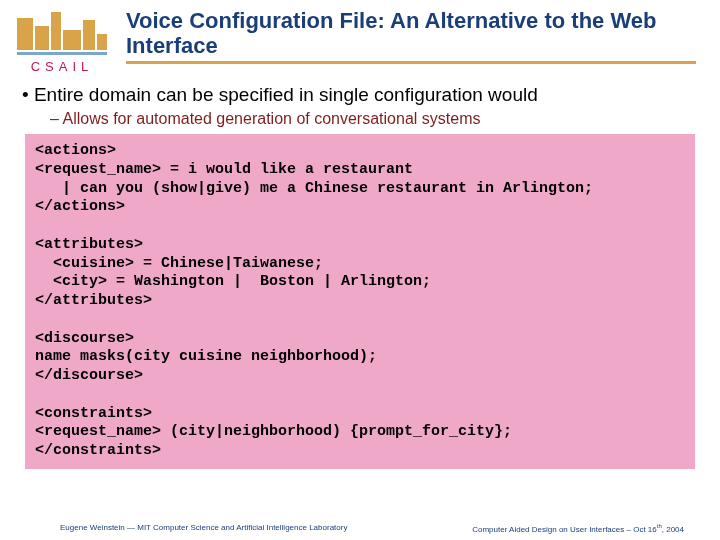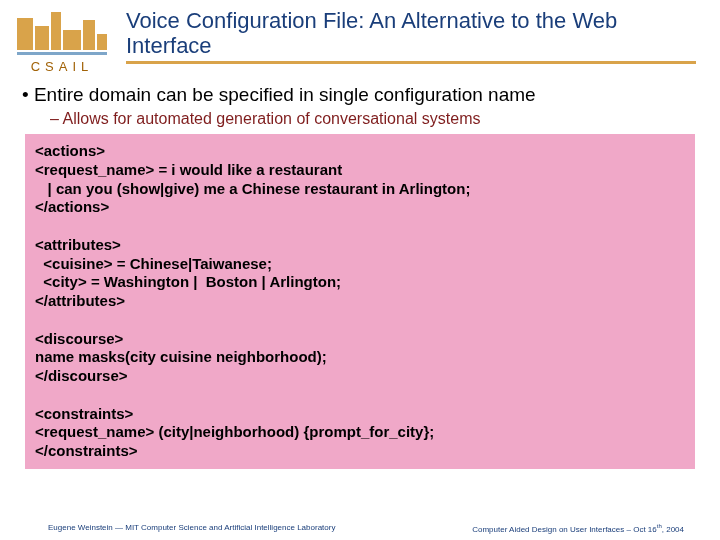--- a/index.html
+++ b/index.html
@@ -38,31 +38,31 @@
   .b6 { left: 80px; width: 10px; height: 16px; }
   .logo-divider {
     width: 90px;
     height: 3px;
     background: #7ea6c9;
     margin-top: 2px;
   }
   .logo-text {
     font-size: 13px;
     letter-spacing: 5px;
-    color: #a16207;
+    color: #be185d;
     margin-top: 4px;
     text-align: center;
     font-weight: 500;
   }
   .title-block {
     flex: 1;
   }
   .title {
     font-size: 22px;
-    font-weight: normal;
+    font-weight: bold;
     color: #1a3e7a;
     line-height: 1.15;
     padding-top: 2px;
   }
   .title-underline {
     height: 3px;
     background: #d9a34a;
     margin-top: 2px;
     max-width: 570px;
   }
@@ -85,32 +85,32 @@
     margin-bottom: 6px;
     padding-left: 46px;
     text-indent: -18px;
   }
   .bullet2::before {
     content: "–  ";
   }
   .code-box {
     background: #f0a8c8;
     padding: 8px 10px;
-    font-family: Liberation Sans, sans-serif;
+    font-family: Liberation Mono, monospace;
     font-size: 15px;
     font-weight: bold;
     color: #000;
     white-space: pre-wrap;
     line-height: 1.25;
     margin: 0 3px;
   }
   .footer {
     position: absolute;
     bottom: 6px;
-    left: 4px;
+    left: 16px;
     right: 0;
     display: flex;
     justify-content: space-between;
     padding: 0 36px 0 44px;
     font-size: 8px;
     color: #1a3e7a;
   }
   .footer .sup { font-size: 6px; vertical-align: super; }
 </style>
 </head>
@@ -129,21 +129,21 @@
     <div class="logo-divider"></div>
     <div class="logo-text">CSAIL</div>
   </div>
   <div class="title-block">
     <div class="title">Voice Configuration File: An Alternative to the Web Interface</div>
     <div class="title-underline"></div>
   </div>
 </div>
 
 <div class="content">
-  <div class="bullet1">Entire domain can be specified in single configuration name</div>
+  <div class="bullet1">Entire domain can be specified in single configuration would</div>
   <div class="bullet2">Allows for automated generation of conversational systems</div>
   <div class="code-box">&lt;actions&gt;
 &lt;request_name&gt; = i would like a restaurant
    | can you (show|give) me a Chinese restaurant in Arlington;
 &lt;/actions&gt;
 
 &lt;attributes&gt;
   &lt;cuisine&gt; = Chinese|Taiwanese;
   &lt;city&gt; = Washington |  Boston | Arlington;
 &lt;/attributes&gt;

